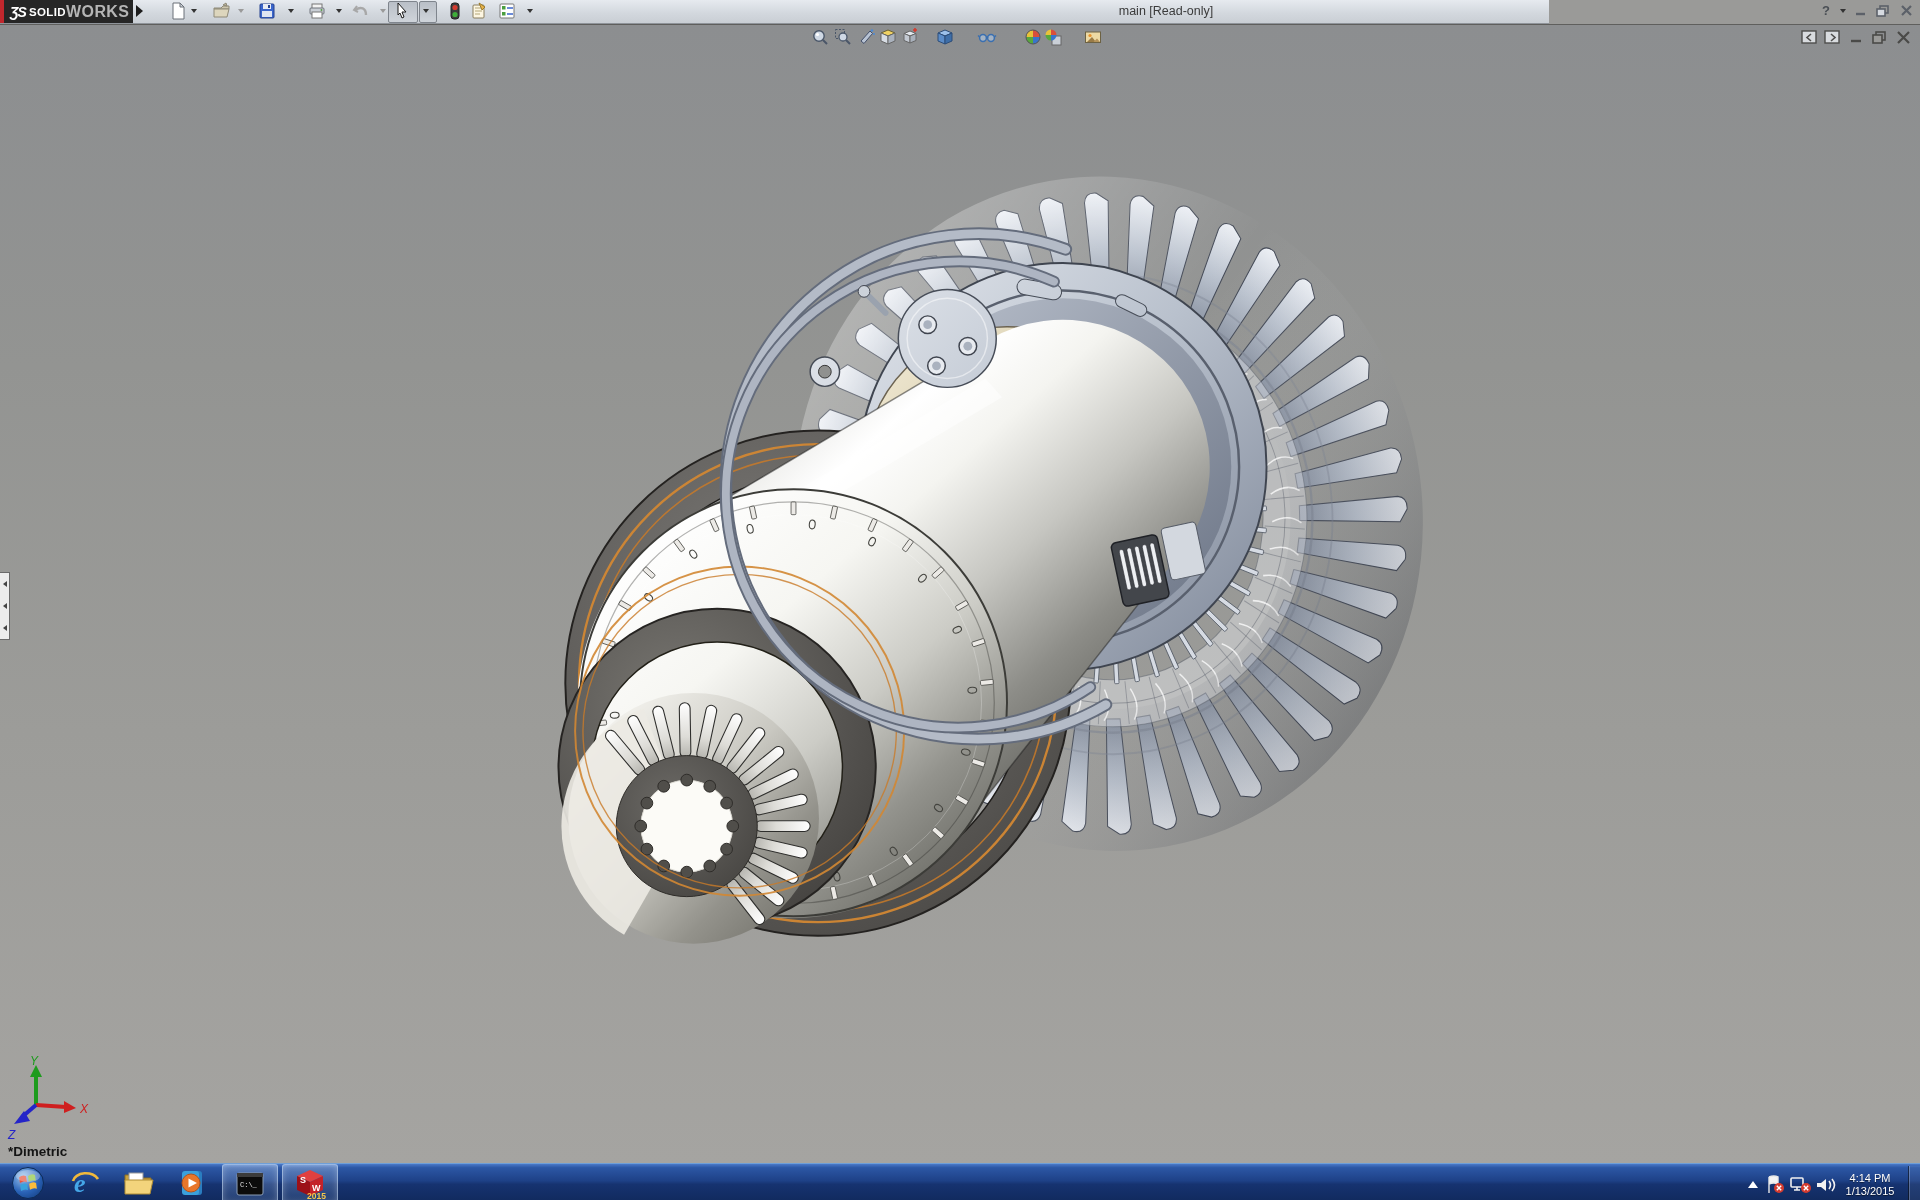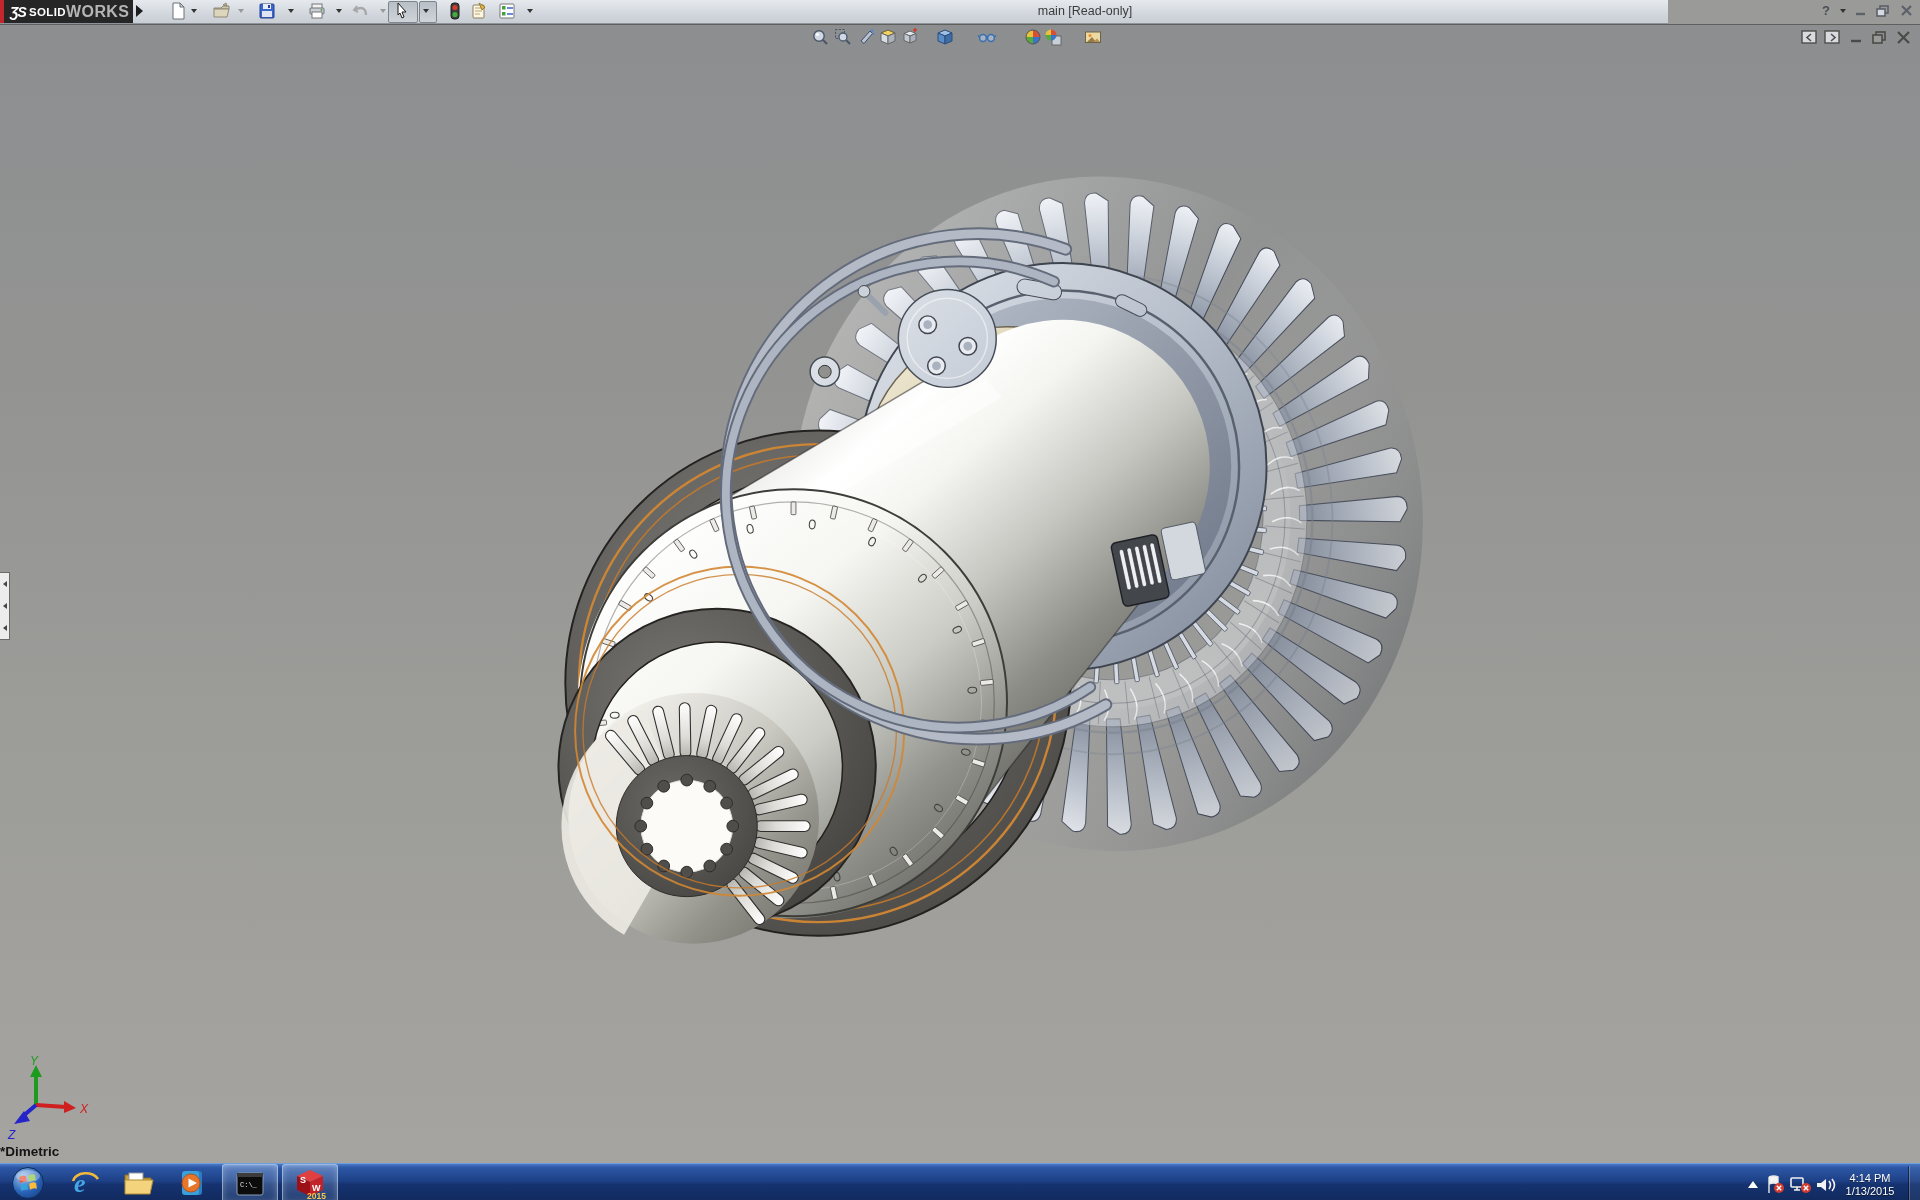--- a/index.html
+++ b/index.html
@@ -1,41 +1,41 @@
 <!DOCTYPE html>
 <html><head>
 <meta charset="utf-8">
 <style>
   html,body{margin:0;padding:0}
   body{width:1920px;height:1200px;overflow:hidden;font-family:"Liberation Sans",sans-serif;background:#9a9a98;position:relative}
   .abs{position:absolute}
   
-  #titlebar{position:absolute;left:0;top:0;width:1668px;height:23px;background:linear-gradient(#e6eaef,#d2d7dd 60%,#c9ced4);border-bottom:1px solid #8f949a}
+  #titlebar{position:absolute;left:0;top:0;width:1549px;height:23px;background:linear-gradient(#e6eaef,#d2d7dd 60%,#c9ced4);border-bottom:1px solid #8f949a}
   #logoblock{position:absolute;left:0;top:0;width:133px;height:23px;background:#262626;display:flex;align-items:center}
   #logored{position:absolute;left:0;top:0;width:4px;height:23px;background:#c1272d}
   #logomark{color:#fff;font-style:italic;font-weight:bold;font-size:14px;margin-left:10px;letter-spacing:-1px}
   #logosolid{color:#fff;font-weight:bold;font-size:11.5px;margin-left:3px;letter-spacing:.4px}
   #logoworks{color:#b5b5b5;font-weight:bold;font-size:16px;letter-spacing:.4px}
   #logoarrow{position:absolute;left:136px;top:5px;width:0;height:0;border-top:6px solid transparent;border-bottom:6px solid transparent;border-left:7px solid #1d1d1d}
   .ic{position:absolute;width:18px;height:18px;top:2px}
   .dd{position:absolute;top:9px;width:0;height:0;border-left:3.5px solid transparent;border-right:3.5px solid transparent;border-top:4px solid #333}
   .dd.gray{border-top-color:#9a9a9a}
   .pressed{background:linear-gradient(#b9bfc7,#cfd4da);border:1px solid #7f858d;border-radius:2px}
-  #wintitle{position:absolute;left:1004px;top:4px;width:162px;text-align:center;font-size:12.5px;color:#3b3b3b}
+  #wintitle{position:absolute;left:1085px;top:4px;width:162px;text-align:center;font-size:12.5px;color:#3b3b3b}
   .tbtn{position:absolute;top:3px;width:18px;height:16px}
   
   #viewport{position:absolute;left:0;top:24px;width:1920px;height:1139px;border-top:1px solid #5f5f5d;
     background:linear-gradient(#8c8e90 0%,#939492 30%,#9c9c99 62%,#a5a4a1 100%)}
   #modelsvg{position:absolute;left:0;top:0}
   .hic{position:absolute;width:20px;height:18px;top:3px}
   .docbtn{position:absolute;top:5px;width:17px;height:15px}
   
   #lefttab{position:absolute;left:0;top:547px;width:9px;height:66px;background:#ececec;border:1px solid #6a6a6a;border-left:none;display:flex;flex-direction:column;justify-content:space-around;align-items:center}
   .larr{width:0;height:0;border-top:3px solid transparent;border-bottom:3px solid transparent;border-right:4px solid #444}
-  #viewlabel{position:absolute;left:0;top:1119px;font-size:13.5px;font-weight:600;color:#141414}
+  #viewlabel{position:absolute;left:8px;top:1119px;font-size:13.5px;font-weight:600;color:#141414}
   
   #taskbar{position:absolute;left:0;top:1163px;width:1920px;height:37px;
     background:linear-gradient(#4a79c8 0%,#2c57a5 10%,#1e4187 45%,#163370 55%,#112a5e 100%);border-top:1px solid #6f9fd8}
   .tapp{position:absolute;top:0;height:37px;display:flex;align-items:center;justify-content:center}
   .tactive{background:linear-gradient(rgba(200,222,248,.30),rgba(120,160,215,.16));border:1px solid rgba(215,233,252,.55);border-radius:3px;box-shadow:inset 0 0 7px rgba(255,255,255,.28)}
   #tray{position:absolute;right:0;top:2px;height:37px;display:flex;align-items:center}
   #clock{width:64px;text-align:center;color:#fff;font-size:11px;line-height:13px;text-shadow:0 1px 1px rgba(0,0,0,.6)}
   #showdesk{width:11px;height:37px;margin-left:6px;border-left:1px solid rgba(0,0,0,.55);box-shadow:inset 1px 0 0 rgba(255,255,255,.25);background:rgba(255,255,255,.06)}
 </style>
 </head>

